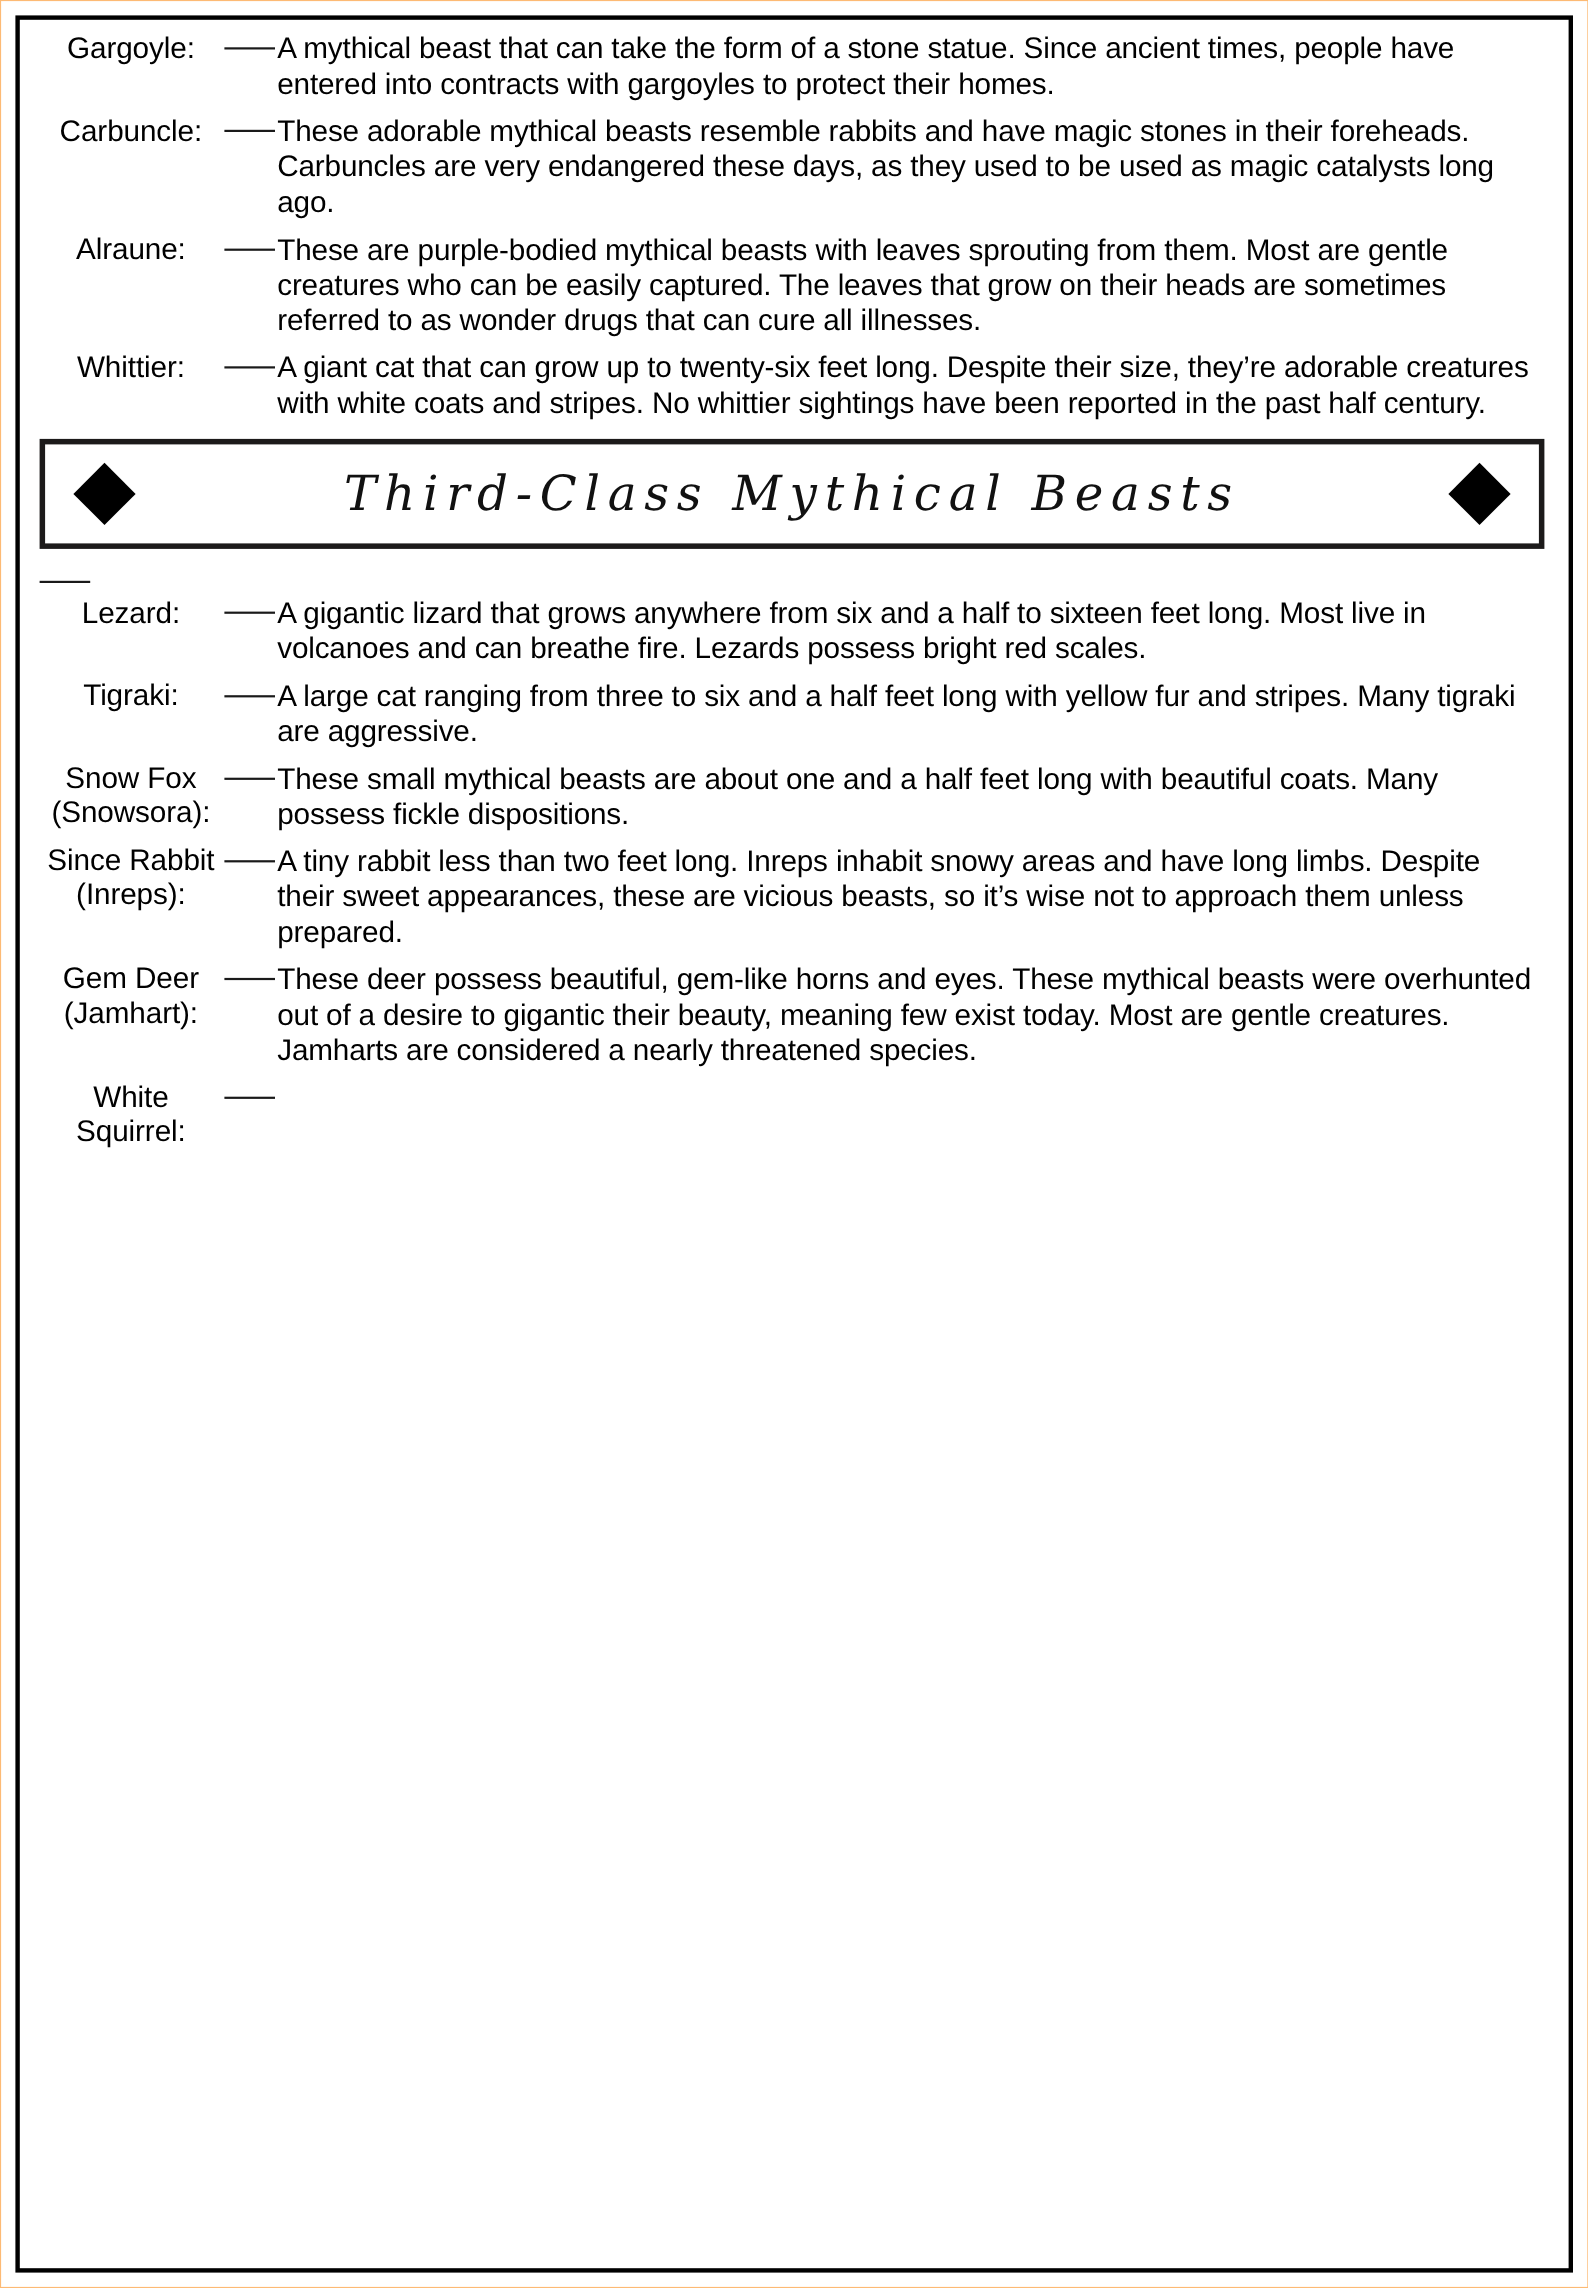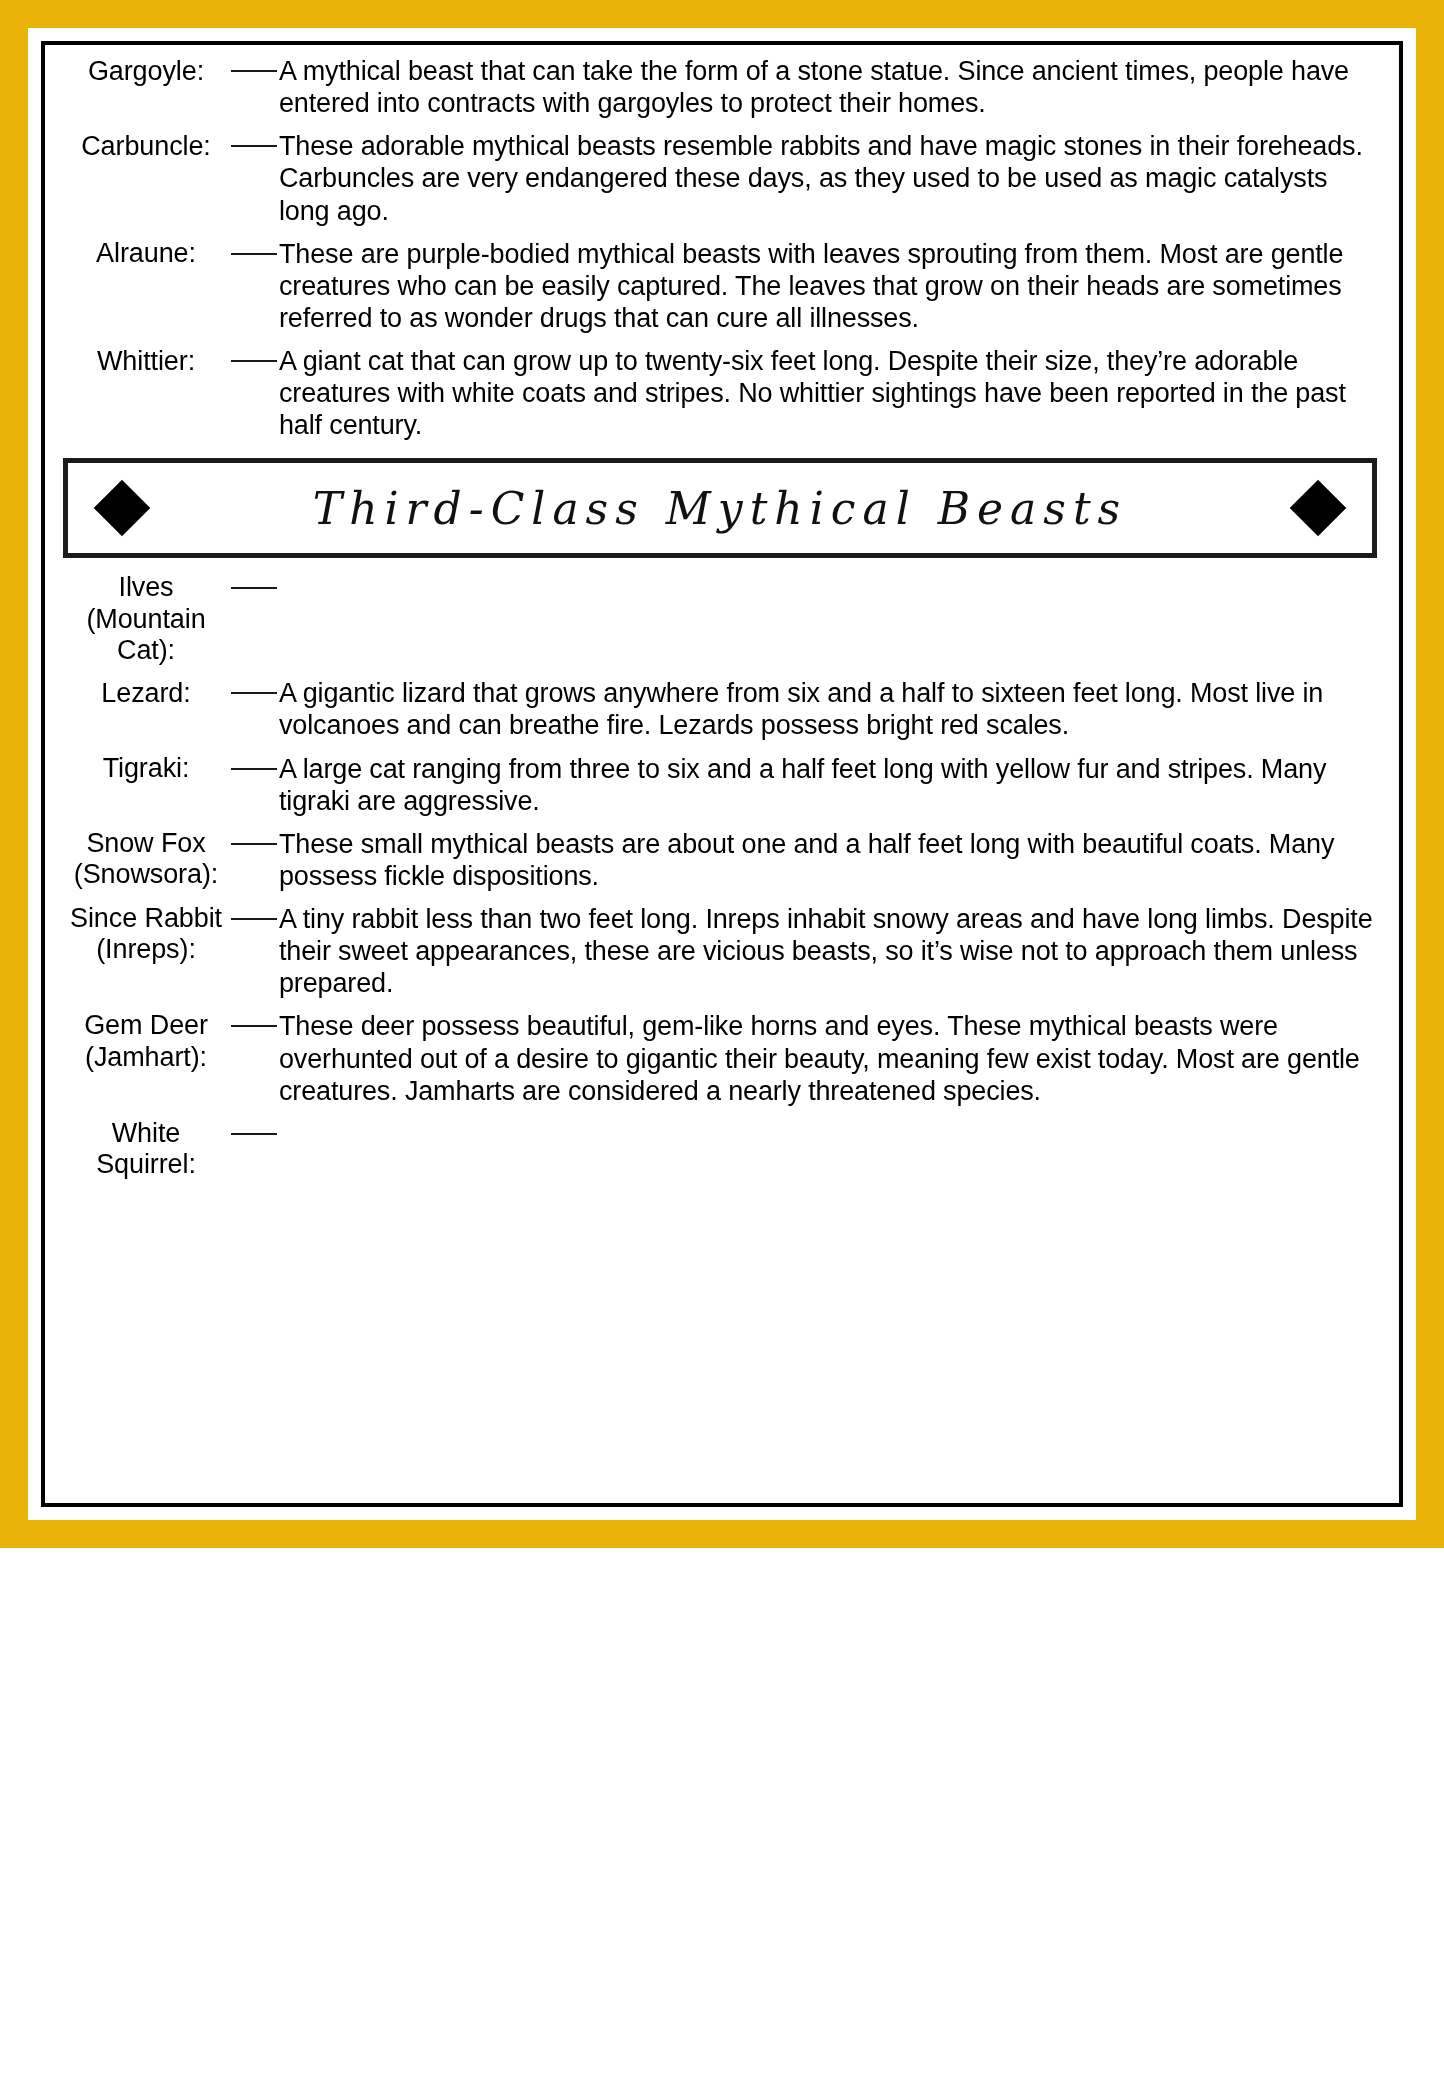--- a/index.html
+++ b/index.html
@@ -3,24 +3,24 @@
 <meta charset="utf-8">
 <style>
   html, body {
     margin: 0;
     padding: 0;
     background: #ffffff;
   }
   .page {
     position: relative;
     width: 1444px;
-    height: 1548px;
-    background: #eab308;
-    box-sizing: border-box;
-    padding: 28px;
+    height: 2080px;
+    background: #fdba74;
+    box-sizing: border-box;
+    padding: 1px;
     font-family: "Liberation Sans", sans-serif;
     overflow: hidden;
   }
   .page-white-gap {
     width: 100%;
     height: 100%;
     background: #ffffff;
     box-sizing: border-box;
     padding: 13px;
   }
@@ -164,25 +164,20 @@
         </div>
 
       <div class="banner">
         <span class="diamond"></span>
         <span class="banner-title">Third-Class Mythical Beasts</span>
         <span class="diamond"></span>
       </div>
 
       <div id="third-list">
           <div class="entry dash-3 lbl-lines-3">
-            <div class="entry-label-wrap">
-              <div class="entry-label">Ilves
-(Mountain
-Cat):</div>
-            </div>
             <div class="entry-dash-wrap">
               <div class="entry-dash"></div>
             </div>
           </div>
           <div class="entry dash-1 lbl-lines-1">
             <div class="entry-label-wrap">
               <div class="entry-label">Lezard:</div>
             </div>
             <div class="entry-dash-wrap">
               <div class="entry-dash"></div>

